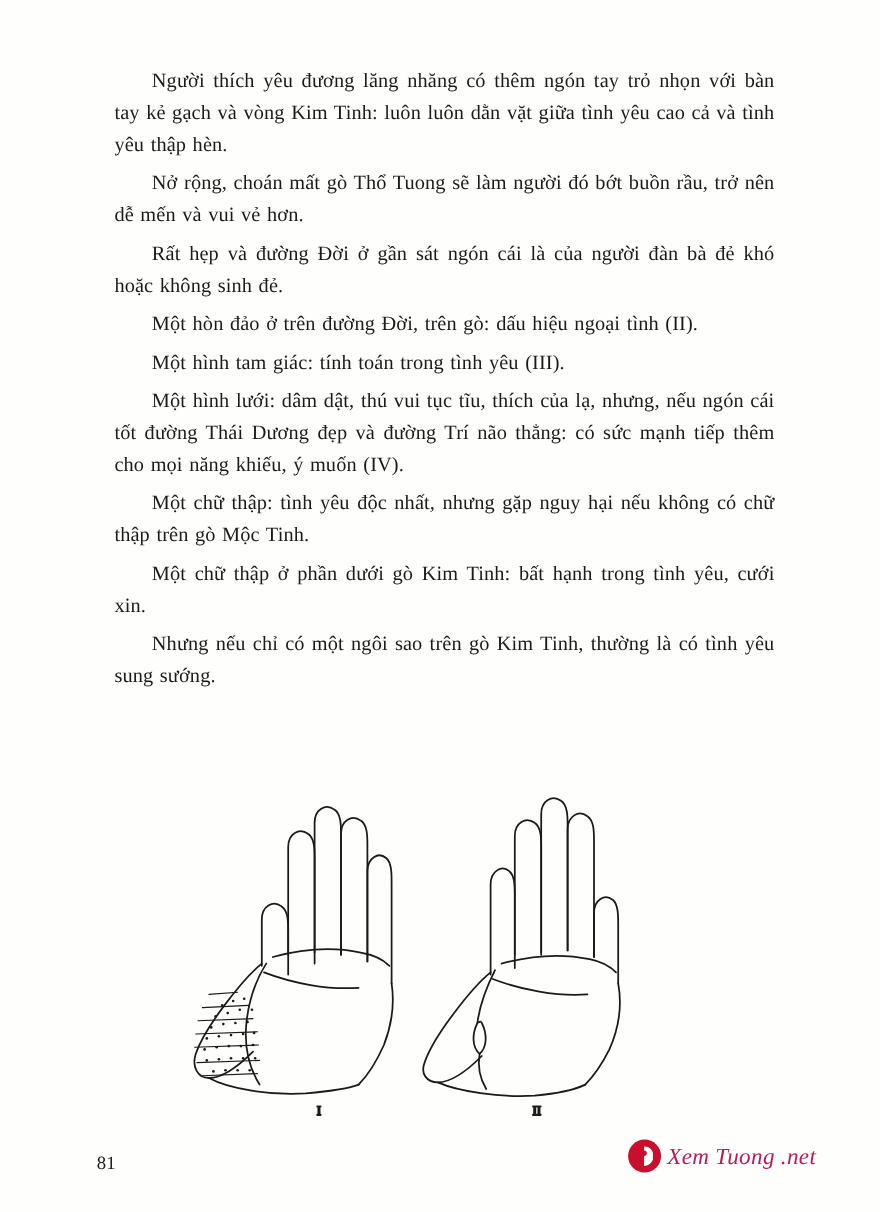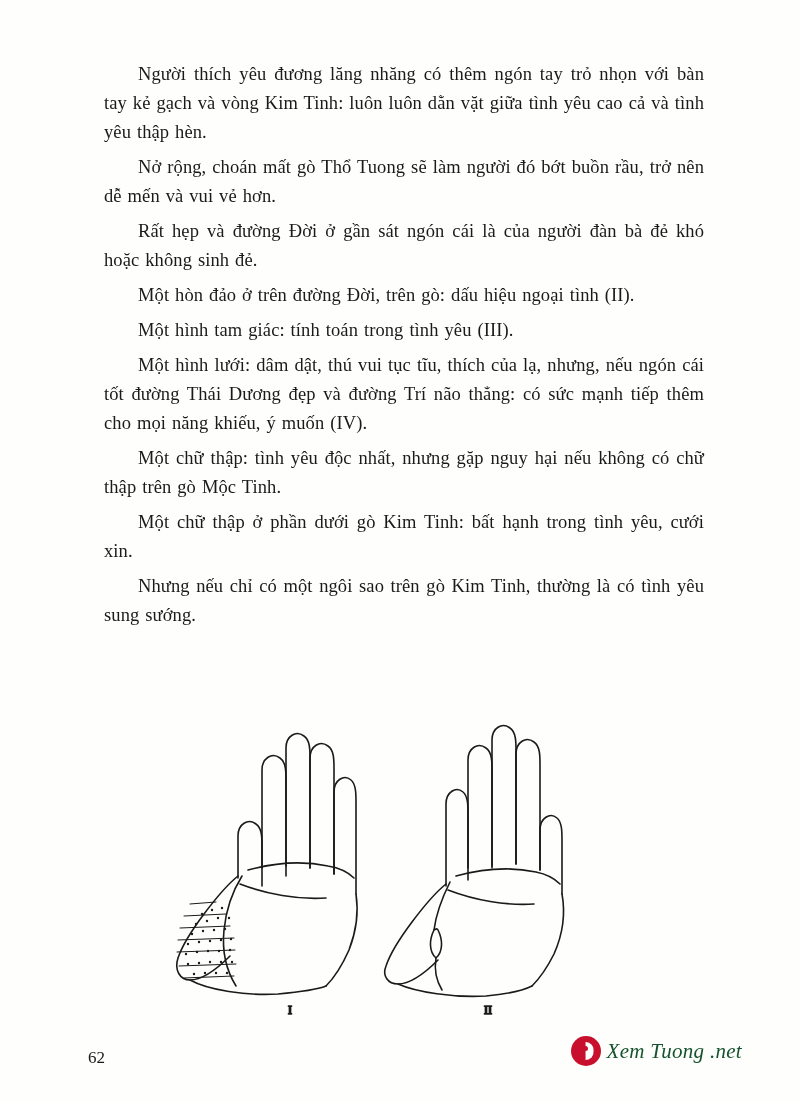--- a/index.html
+++ b/index.html
@@ -88,21 +88,21 @@
     top: 10px;
     width: 5px;
     height: 5px;
     border-radius: 50%;
     background: #c8102e;
   }
   .logo-text {
     font-family: "Liberation Serif", serif;
     font-style: italic;
     font-size: 21px;
-    color: #14532d;
+    color: #be185d;
     letter-spacing: 0.3px;
   }
   .fig-label {
     font-family: "Liberation Serif", serif;
     font-size: 12px;
     fill: #1a1a1a;
   }
 </style>
 </head>
 <body>
@@ -205,20 +205,20 @@
         <path d="M306,158 C328,152 358,148 386,154 C396,156 404,160 410,166"></path>
 
         <path d="M298,172 C324,182 356,188 384,186"></path>
 
         <text class="fig-label" x="140" y="296" text-anchor="middle">I</text>
         <text class="fig-label" x="338" y="296" text-anchor="middle">II</text>
       </g>
     </svg>
   </div>
 
-  <div class="page-number">62</div>
+  <div class="page-number">81</div>
 
   <div class="logo">
     <span class="logo-mark"></span>
     <span class="logo-text">Xem Tuong .net</span>
   </div>
 
 </div>
 
 </body></html>

